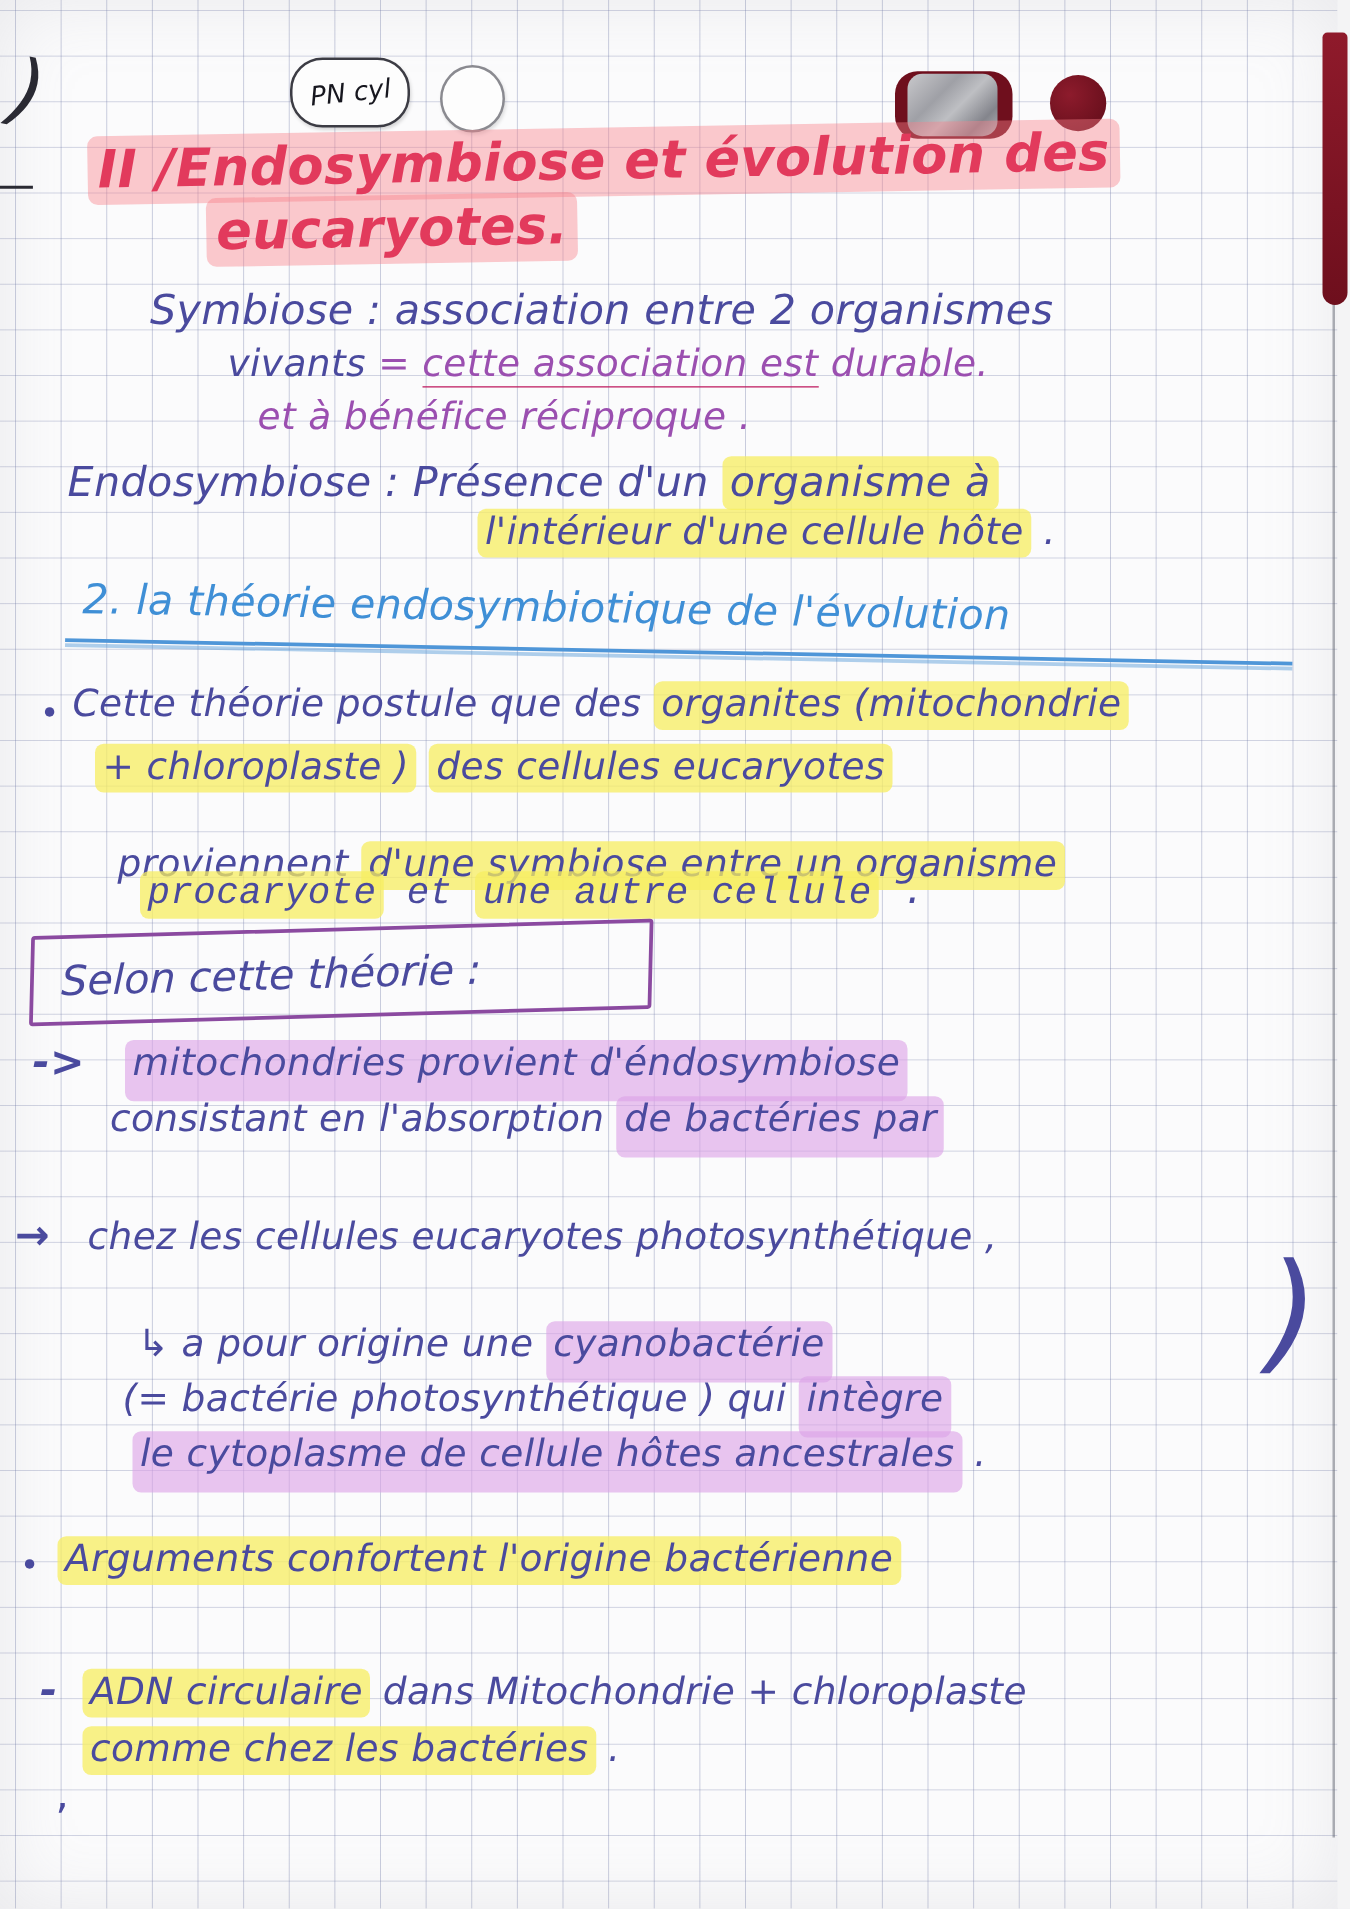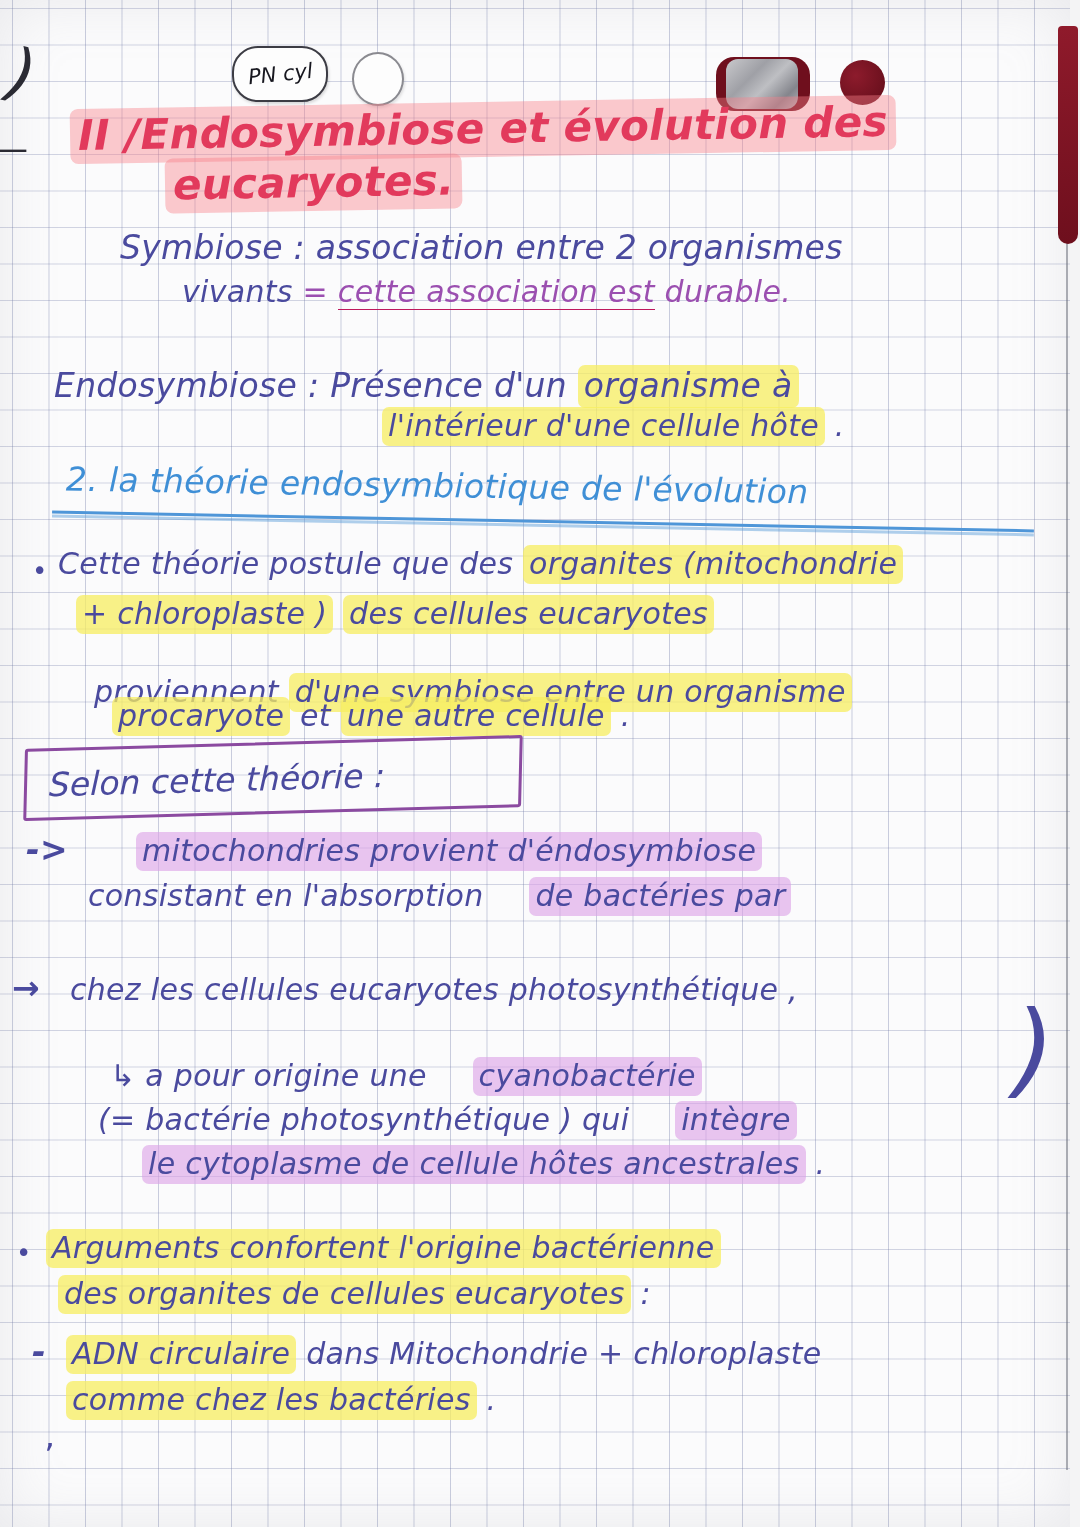--- a/index.html
+++ b/index.html
@@ -59,21 +59,21 @@
   .ink{color:#4a4a9e;}
   .purple{color:#9b4fb0;}
   .red{color:#e23a5c;}
   .blue{color:#3f8fd6;}
   .t42{font-size:42px;font-weight:bold;}
   .t33{font-size:33px;}
   .t30{font-size:30px;}
   .t26{font-size:26px;}
   .hl-p{background:rgba(249,128,138,.42);border-radius:8px;padding:2px 8px 4px;}
   .hl-y{background:rgba(247,238,96,.75);border-radius:7px;padding:1px 6px 3px;}
-  .hl-l{background:rgba(219,162,230,.62);border-radius:7px;padding:1px 6px 3px;margin-left:36px;}
+  .hl-l{background:rgba(219,162,230,.62);border-radius:7px;padding:1px 6px 13px;}
   .u-purple{border-bottom:1px solid #be185d;}
   .section-underline{
     position:absolute;left:52px;top:520px;width:982px;height:3px;
     background:#4f96d8;transform:rotate(1.1deg);
     box-shadow:0 4px 0 rgba(79,150,216,.45);
   }
   .selon-box{
     position:absolute;left:24px;top:742px;width:470px;height:66px;
     border:3px solid #8b4aa0;border-radius:3px;
     transform:rotate(-1.6deg) skewX(-3deg);
@@ -103,47 +103,47 @@
   <div class="silver-sticker">
       <div class="metal"></div>
     </div>
   <div class="maroon-dot"></div>
 
   <div class="line red t42 r-up" style="left:70px;top:104px;"><span class="hl-p">II /Endosymbiose et évolution des</span></div>
   <div class="line red t42 r-up" style="left:165px;top:158px;"><span class="hl-p">eucaryotes.</span></div>
 
   <div class="line ink t33" style="left:120px;top:228px;"><span>Symbiose : </span><span>association entre 2 organismes</span></div>
   <div class="line t30" style="left:182px;top:274px;"><span class="ink">vivants </span><span class="purple">= </span><span class="purple u-purple">cette association est</span><span class="purple"> durable.</span></div>
+  <div class="line purple t30" style="left:206px;top:316px;">et à bénéfice réciproque .</div>
 
   <div class="line ink t33" style="left:54px;top:366px;"><span>Endosymbiose : </span><span>Présence d'un </span><span class="hl-y">organisme à</span></div>
   <div class="line ink t30" style="left:382px;top:408px;"><span class="hl-y">l'intérieur d'une cellule hôte</span><span> .</span></div>
 
   <div class="line blue t33 r-dn" style="left:66px;top:466px;">2. la théorie endosymbiotique de l'évolution</div>
   <div class="section-underline"></div>
 
   <div class="line ink t26" style="left:32px;top:556px;">•</div>
   <div class="line ink t30" style="left:58px;top:546px;"><span>Cette théorie postule que des </span><span class="hl-y">organites (mitochondrie</span></div>
   <div class="line ink t30" style="left:76px;top:596px;"><span class="hl-y">+ chloroplaste )</span><span> </span><span class="hl-y">des cellules eucaryotes</span></div>
   <div class="line ink t30" style="left:94px;top:650px;margin-top:24px;"><span>proviennent </span><span class="hl-y">d'une symbiose entre un organisme</span></div>
-  <div class="line ink t30" style="left:112px;top:698px;"><span class="hl-y">procaryote</span><span> et </span><span class="hl-y">une autre cellule</span><span> .</span></div>
+  <div class="line ink t30" style="left:112px;top:698px;font-family:Liberation Mono, monospace;"><span class="hl-y">procaryote</span><span> et </span><span class="hl-y">une autre cellule</span><span> .</span></div>
 
   <div class="selon-box">
       <span class="ink t33" style="font-style:italic;">Selon cette théorie :</span>
     </div>
 
   <div class="line ink t33" style="left:26px;top:830px;font-weight:bold;">-&gt;</div>
   <div class="line ink t30" style="left:100px;top:833px;"><span class="hl-l">mitochondries provient d'éndosymbiose</span></div>
   <div class="line ink t30" style="left:88px;top:878px;"><span>consistant en l'absorption </span><span class="hl-l">de bactéries par</span></div>
 
   <div class="line ink t33" style="left:12px;top:968px;font-weight:bold;">→</div>
   <div class="line ink t30" style="left:70px;top:972px;">chez les cellules eucaryotes photosynthétique ,</div>
   <div class="big-paren">)</div>
   <div class="line ink t30" style="left:110px;top:1058px;"><span>↳ a pour origine une </span><span class="hl-l">cyanobactérie</span></div>
   <div class="line ink t30" style="left:98px;top:1102px;"><span>(= bactérie photosynthétique ) qui </span><span class="hl-l">intègre</span></div>
   <div class="line ink t30" style="left:106px;top:1146px;"><span class="hl-l">le cytoplasme de cellule hôtes ancestrales</span><span> .</span></div>
 
   <div class="line ink t26" style="left:16px;top:1238px;">•</div>
   <div class="line ink t30" style="left:46px;top:1230px;"><span class="hl-y">Arguments confortent l'origine bactérienne</span></div>
-  <div class="line ink t30" style="left:58px;top:1276px;"><span class="hl-y">des organites de cellules eucaryotes</span><span> :</span></div>
   <div class="line ink t33" style="left:32px;top:1332px;font-weight:bold;">-</div>
   <div class="line ink t30" style="left:66px;top:1336px;"><span class="hl-y">ADN circulaire</span><span> dans Mitochondrie + chloroplaste</span></div>
   <div class="line ink t30" style="left:66px;top:1382px;"><span class="hl-y">comme chez les bactéries</span><span> .</span></div>
 </div>
 
 </body></html>

